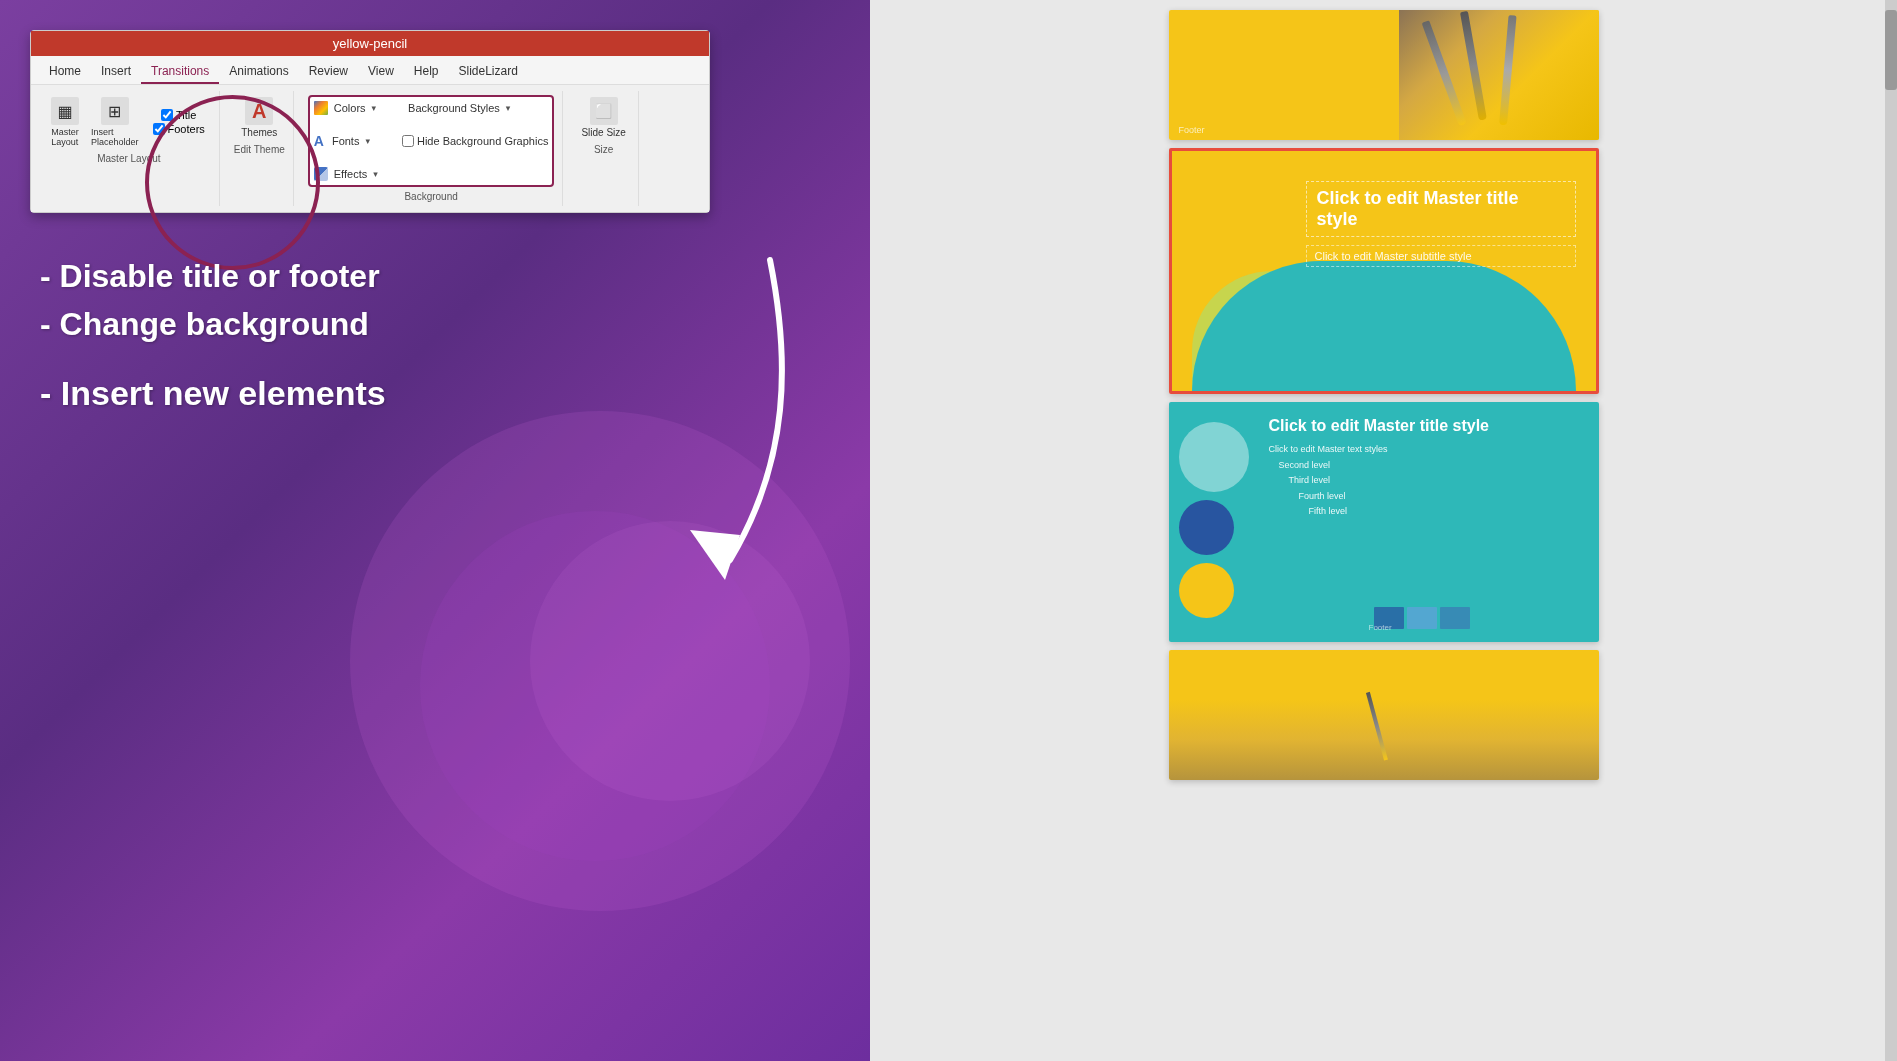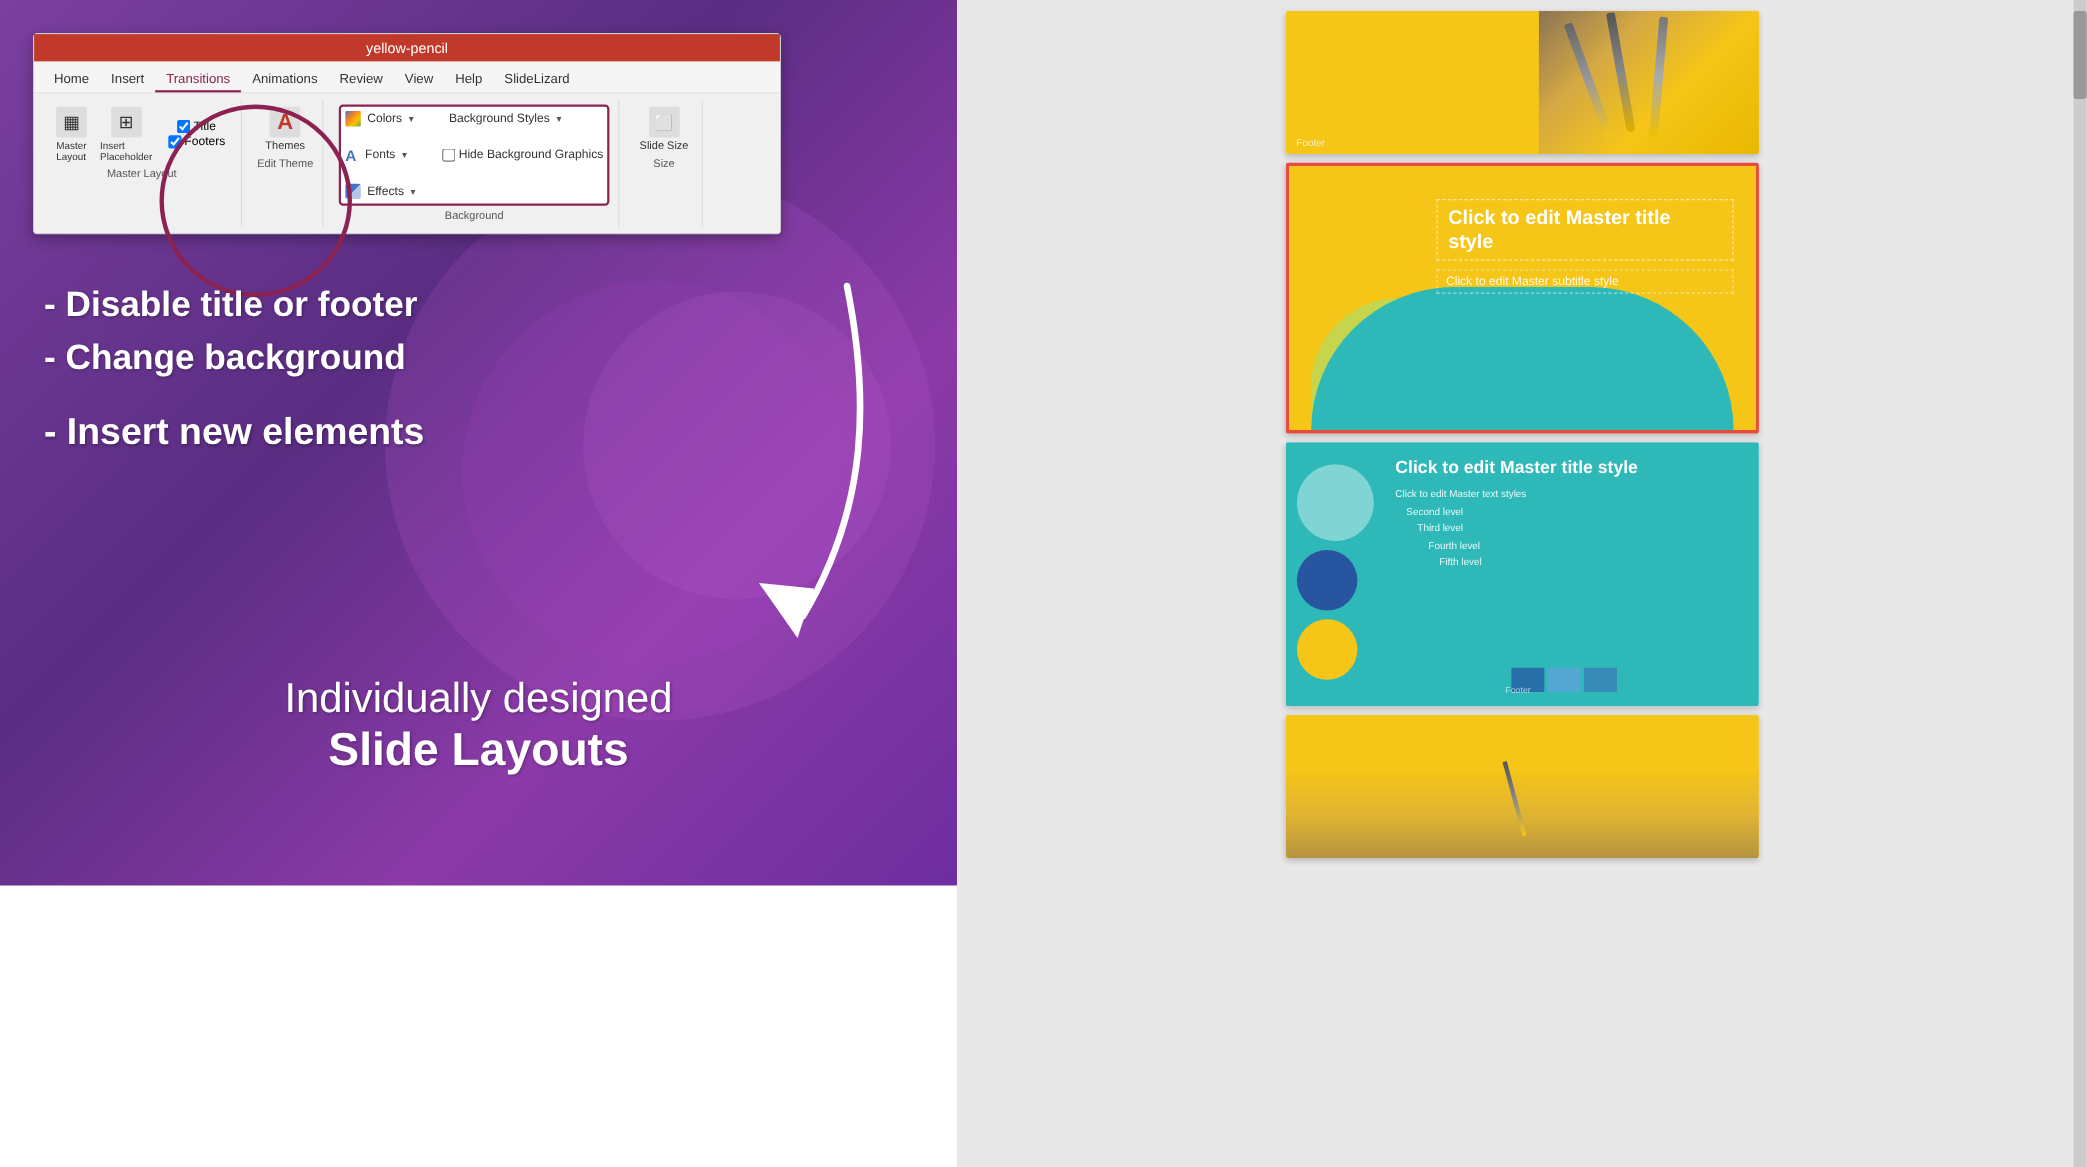--- a/index.html
+++ b/index.html
@@ -7,21 +7,21 @@
       width: 1897px;
       height: 1061px;
       overflow: hidden;
       font-family: 'Segoe UI', Arial, sans-serif;
       display: flex;
     }
 
     
     .left-panel {
       width: 870px;
-      height: 805px;
+      height: 1061px;
       background: linear-gradient(135deg, #7b3fa0 0%, #5a2d82 40%, #8b3aa8 70%, #6d2e9e 100%);
       position: relative;
       overflow: hidden;
       flex-shrink: 0;
     }
 
     
     .bg-circle {
       position: absolute;
       border-radius: 50%;
@@ -538,24 +538,20 @@
 
     <polygon points="80,290 130,295 115,340" fill="white"></polygon>
   </svg>
 
   <div class="text-content">
     <div class="bullet-item">- Disable title or footer</div>
     <div class="bullet-item">- Change background</div>
     <div class="bullet-item bullet-item-large">- Insert new elements</div>
   </div>
 
-  <div class="bottom-text">
-    <div class="bottom-text-light">Individually designed</div>
-    <div class="bottom-text-bold">Slide Layouts</div>
-  </div>
 </div>
 
 <div class="right-panel">
 
   <div class="slide-thumb">
     <div class="slide-yellow">
       <div class="slide-photo-pencils">
         <div class="pencil-shape pencil-1"></div>
         <div class="pencil-shape pencil-2"></div>
         <div class="pencil-shape pencil-3"></div>

